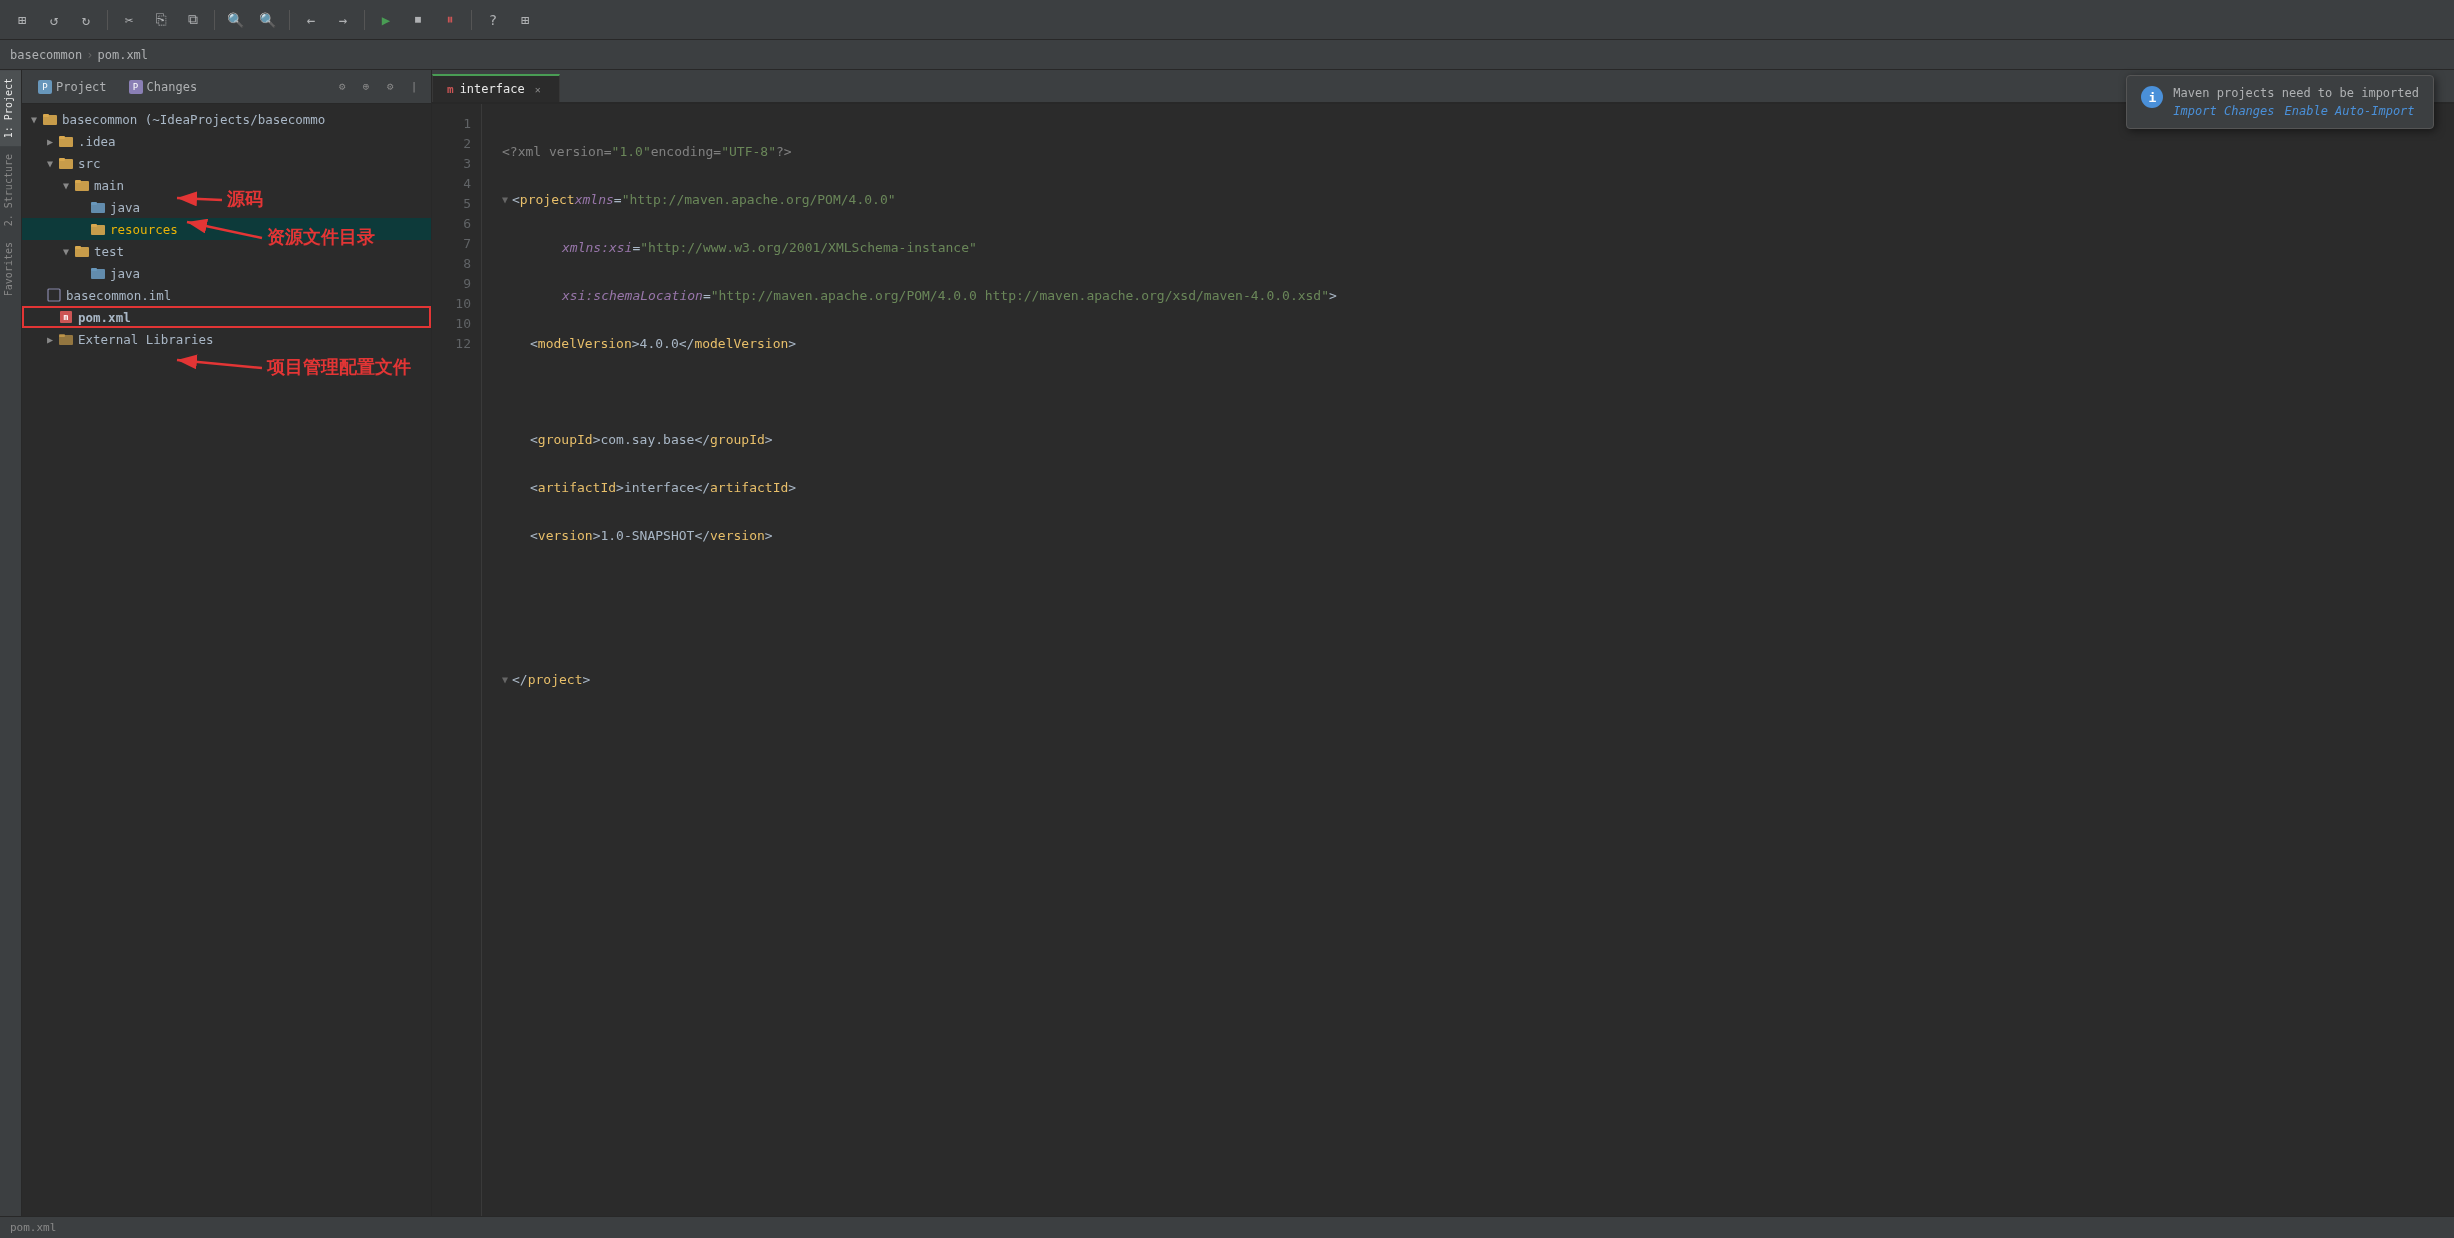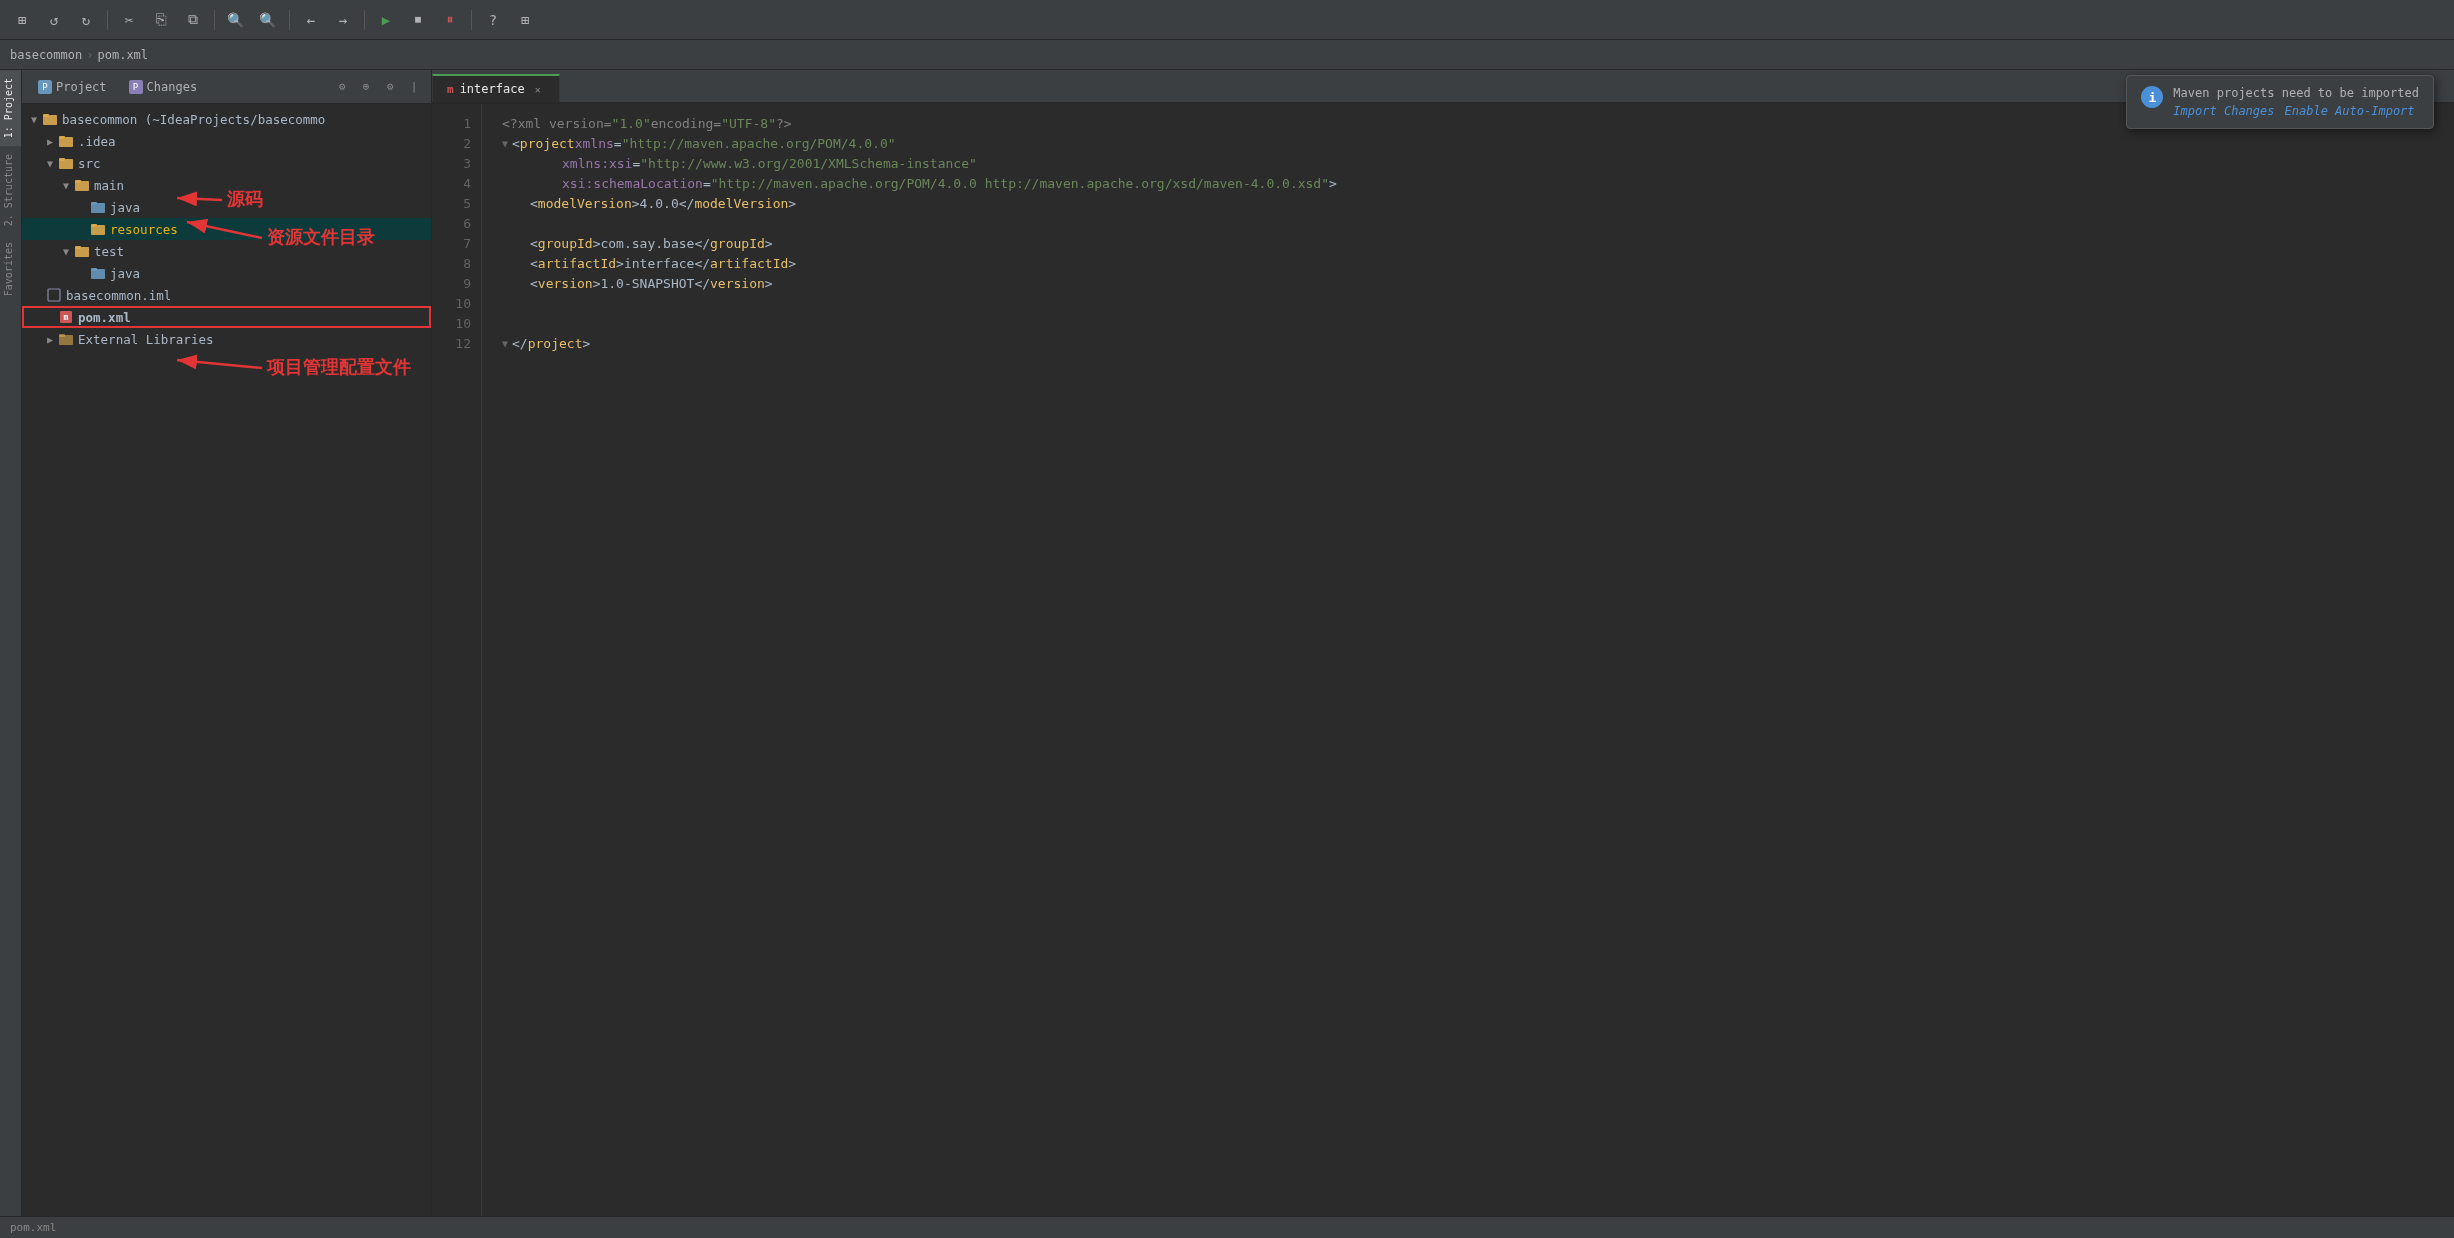--- a/index.html
+++ b/index.html
@@ -234,26 +234,27 @@
       overflow-x: auto;
       line-height: 20px;
       font-size: 13px;
       font-family: 'Consolas', 'Monaco', monospace;
     }
     .code-line {
       height: 20px;
       white-space: nowrap;
       display: flex;
       align-items: center;
+      margin-top: 28px;
     }
     
     .xml-decl { color: #808080; }
     .xml-tag { color: #e8bf6a; }
     .xml-bracket { color: #a9b7c6; }
-    .xml-attr { color: #9876aa; }
+    .xml-attr { color: #9876aa; font-style: italic; }
     .xml-attr-val { color: #6a8759; }
     .xml-text { color: #a9b7c6; }
     .xml-close-tag { color: #e8bf6a; }
     .fold-icon {
       color: #666;
       margin-right: 4px;
       font-size: 10px;
     }
 
     

